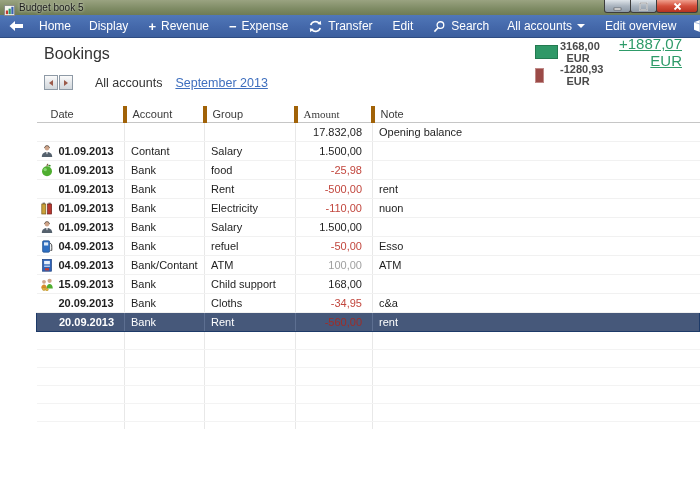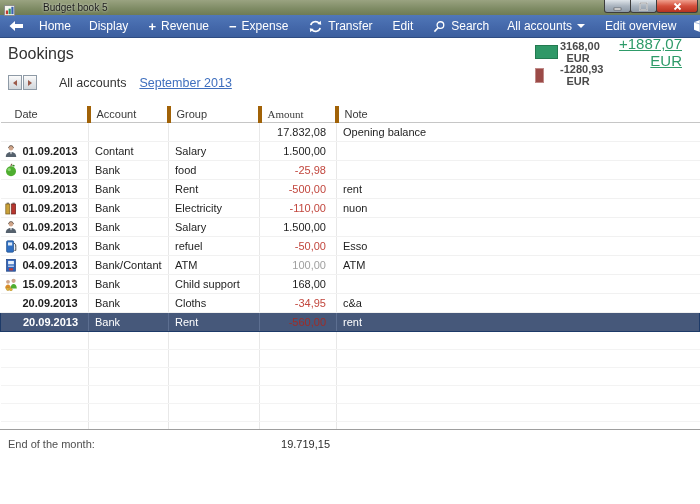--- a/index.html
+++ b/index.html
@@ -4,21 +4,21 @@
 <style>
   * { margin:0; padding:0; box-sizing:border-box; }
   html,body { width:700px; height:504px; }
   body { font-family:"Liberation Sans","DejaVu Sans",sans-serif; background:#fff; }
   .app { position:relative; width:700px; height:504px; overflow:hidden; background:#fff; }
 
   
   .titlebar { position:relative; height:15px;
     background:linear-gradient(#9aa381,#7d8a63 60%,#6e7b54); display:flex; align-items:center; }
   .titlebar .app-icon { width:11px; height:11px; margin:0 4px 0 4px; display:inline-block; }
-  .titlebar .title { font-size:10px; color:#1c1c1c; text-shadow:0 0 3px rgba(255,255,255,.85);margin-left:24px; }
+  .titlebar .title { font-size:10px; color:#1c1c1c; text-shadow:0 0 3px rgba(255,255,255,.85); }
   .win-controls { position:absolute; right:2px; top:0; display:flex; }
   .wbtn { height:13px; border:1px solid #3c3c3c; border-top:none; border-radius:0 0 3px 3px;
     display:flex; align-items:center; justify-content:center; margin-left:-1px; }
   .wbtn.min,.wbtn.max { width:27px; background:linear-gradient(#dfe5ea,#aab4bf 50%,#8c98a5); }
   .wbtn.close { width:42px; background:linear-gradient(#f0a08e,#d4503c 50%,#b8321f); }
 
   
   .toolbar { height:23px; background:linear-gradient(#5077b8,#4468aa 55%,#3c5f9e);
     border-bottom:1px solid #2e4c82; display:flex; align-items:center; padding:0 6px; color:#fff; }
   .tb-item { display:flex; align-items:center; gap:5px; padding:0 9px; height:23px;
@@ -26,21 +26,21 @@
   .tb-sep { width:1px; height:15px; background:rgba(255,255,255,.35);
     box-shadow:-1px 0 0 rgba(0,0,0,.12); margin:0 1px; }
   .tb-glyph { font-weight:bold; font-size:13px; line-height:1; }
   .tb-spring { flex:1; }
   .caret { width:0; height:0; border-left:4px solid transparent; border-right:4px solid transparent;
     border-top:4px solid #fff; display:inline-block; }
   .tb-iconbtn { padding:0 7px; display:flex; align-items:center; height:23px; }
   .back-wrap { padding:0 6px 0 2px; display:flex; align-items:center; }
 
   
-  .content { position:relative; height:433px; }
+  .content { position:relative; height:433px;margin-left:36px; }
   .page-title { position:absolute; left:8px; top:7px; font-size:16px; color:#333; }
   .result { position:absolute; right:6px; top:4px; display:grid;
     grid-template-columns:auto 40px 92px; grid-auto-rows:20px; align-items:center; column-gap:2px; row-gap:3px; }
   .result .lbl { font-size:15px; color:#333; text-align:right; padding-right:12px; }
   .result .net { font-size:15px; color:#2e9b69; text-align:right; padding-right:12px;text-decoration:underline; }
   .result .small { font-size:11px; color:#4a4a4a; text-align:center; padding-right:4px;font-weight:bold; }
   .bar-green { width:23px; height:14px; background:#2f9867; border:1px solid #237a50; }
   .bar-red { width:9px; height:15px; background:#9b4a47; border:1px solid #c08a88; }
 
   
@@ -465,19 +465,14 @@
               <td>&nbsp;</td>
               <td>&nbsp;</td>
               <td>&nbsp;</td>
               <td>&nbsp;</td>
               <td>&nbsp;</td>
             </tr>
           </tbody>
       </table>
     </div>
 
-    <div class="footer">
-      <span class="flabel">End of the month:</span>
-      <span class="fvalue">19.719,15</span>
-
-    </div>
   </div>
 </div>
 
 </body></html>

